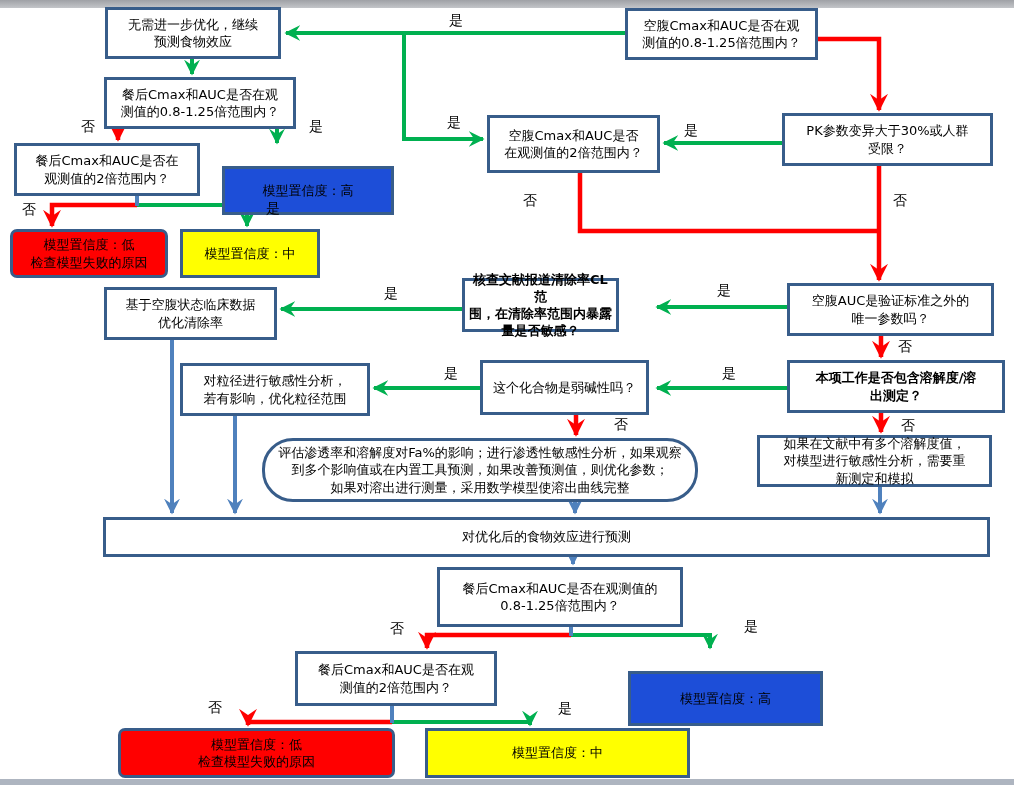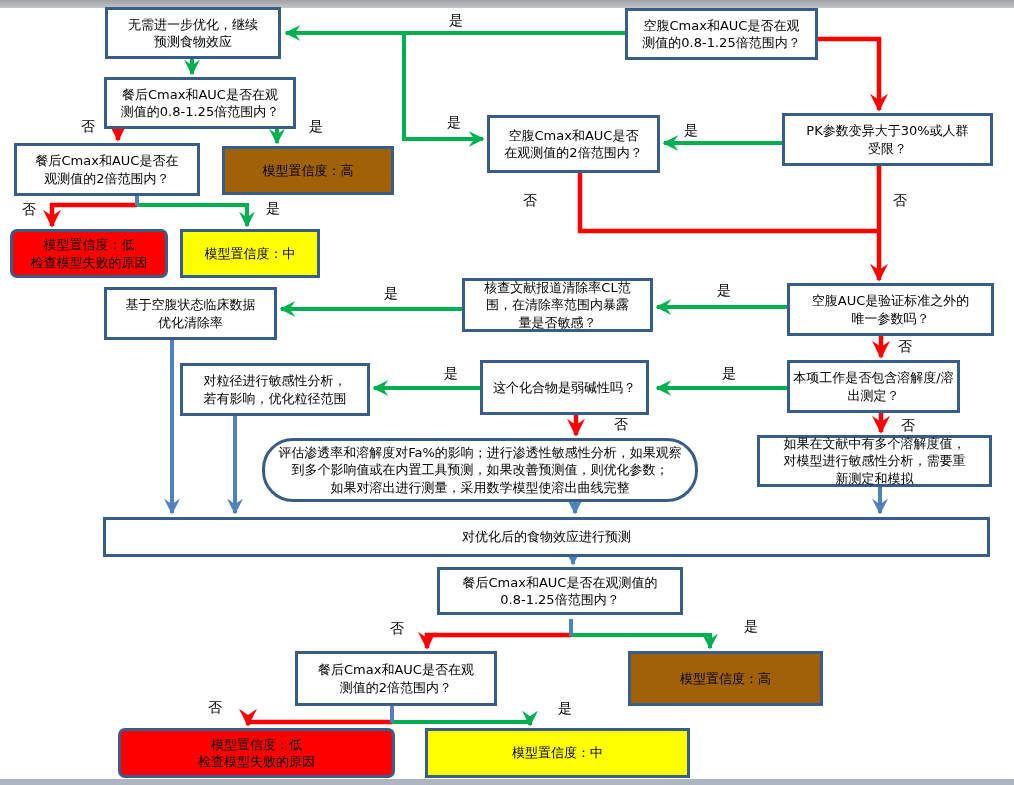--- a/index.html
+++ b/index.html
@@ -5,21 +5,21 @@
   html,body{margin:0;padding:0;background:#e8e8e8;}
   #stage{position:relative;width:1014px;height:785px;background:#ffffff;overflow:hidden;
          font-family:"DejaVu Sans",sans-serif;}
   .bar{position:absolute;left:0;width:1014px;}
   .bar.top{top:0;height:8px;background:linear-gradient(#9fa1a6,#c3c5c9);}
   .bar.bottom{top:779px;height:6px;background:#aeb5c0;}
   #edge-svg{position:absolute;left:0;top:0;width:1014px;height:785px;pointer-events:none;}
   .node{position:absolute;box-sizing:border-box;border:3px solid #385d8a;background:#ffffff;
         display:flex;align-items:center;justify-content:center;text-align:center;
         font-size:13px;line-height:1.32;color:#000;white-space:pre-line;padding:17px 3px;}
-  .node.green{background:#a16207;}
+  .node.green{background:#1d4ed8;margin-top:20px;}
   .node.red{background:#ff0000;border-radius:7px;}
   .node.yellow{background:#ffff00;}
   .edge-label{position:absolute;font-size:14px;color:#000;line-height:1;}
 </style>
 </head>
 <body>
 
 <div id="stage">
   <div class="bar top"></div>
   <svg id="edge-svg" viewBox="0 0 1014 785" xmlns="http://www.w3.org/2000/svg">
@@ -79,38 +79,38 @@
 检查模型失败的原因</div>
       <div class="node yellow" style="left: 180px; top: 229px; width: 140px; height: 49px;">模型置信度：中</div>
       <div class="node" style="left: 625px; top: 8px; width: 193px; height: 52px;">空腹Cmax和AUC是否在观
 测值的0.8-1.25倍范围内？</div>
       <div class="node" style="left: 782px; top: 113px; width: 211px; height: 53px;">PK参数变异大于30%或人群
 受限？</div>
       <div class="node" style="left: 487px; top: 115px; width: 173px; height: 58px;">空腹Cmax和AUC是否
 在观测值的2倍范围内？</div>
       <div class="node" style="left: 787px; top: 283px; width: 207px; height: 53px;">空腹AUC是验证标准之外的
 唯一参数吗？</div>
-      <div class="node" style="left: 462px; top: 278px; width: 191px; height: 54px;">核查文献报道清除率CL范
+      <div class="node" style="left: 462px; top: 278px; width: 157px; height: 54px; font-weight: bold;">核查文献报道清除率CL范
 围，在清除率范围内暴露
 量是否敏感？</div>
       <div class="node" style="left: 104px; top: 287px; width: 173px; height: 53px;">基于空腹状态临床数据
 优化清除率</div>
       <div class="node" style="left: 480px; top: 360px; width: 169px; height: 55px;">这个化合物是弱碱性吗？</div>
       <div class="node" style="left: 180px; top: 363px; width: 190px; height: 53px;">对粒径进行敏感性分析，
 若有影响，优化粒径范围</div>
-      <div class="node" style="left: 787px; top: 360px; width: 173px; height: 53px;">本项工作是否包含溶解度/溶
+      <div class="node" style="left: 787px; top: 360px; width: 218px; height: 53px; font-weight: bold;">本项工作是否包含溶解度/溶
 出测定？</div>
       <div class="node" style="left: 262px; top: 438px; width: 436px; height: 64px; border-radius: 31px;">评估渗透率和溶解度对Fa%的影响；进行渗透性敏感性分析，如果观察
 到多个影响值或在内置工具预测，如果改善预测值，则优化参数；
 如果对溶出进行测量，采用数学模型使溶出曲线完整</div>
       <div class="node" style="left: 757px; top: 435px; width: 235px; height: 52px;">如果在文献中有多个溶解度值，
 对模型进行敏感性分析，需要重
 新测定和模拟</div>
       <div class="node" style="left: 103px; top: 517px; width: 887px; height: 21px;">对优化后的食物效应进行预测</div>
-      <div class="node" style="left: 437px; top: 567px; width: 246px; height: 48px;">餐后Cmax和AUC是否在观测值的
+      <div class="node" style="left: 437px; top: 567px; width: 246px; height: 60px;">餐后Cmax和AUC是否在观测值的
 0.8-1.25倍范围内？</div>
       <div class="node" style="left: 295px; top: 651px; width: 202px; height: 55px;">餐后Cmax和AUC是否在观
 测值的2倍范围内？</div>
       <div class="node green" style="left: 628px; top: 651px; width: 195px; height: 55px;">模型置信度：高</div>
       <div class="node red" style="left: 118px; top: 728px; width: 277px; height: 50px;">模型置信度：低
 检查模型失败的原因</div>
       <div class="node yellow" style="left: 425px; top: 728px; width: 265px; height: 50px;">模型置信度：中</div>
     </div>
   <div id="label-layer">
       <span class="edge-label" style="left: 449px; top: 13px;">是</span>

